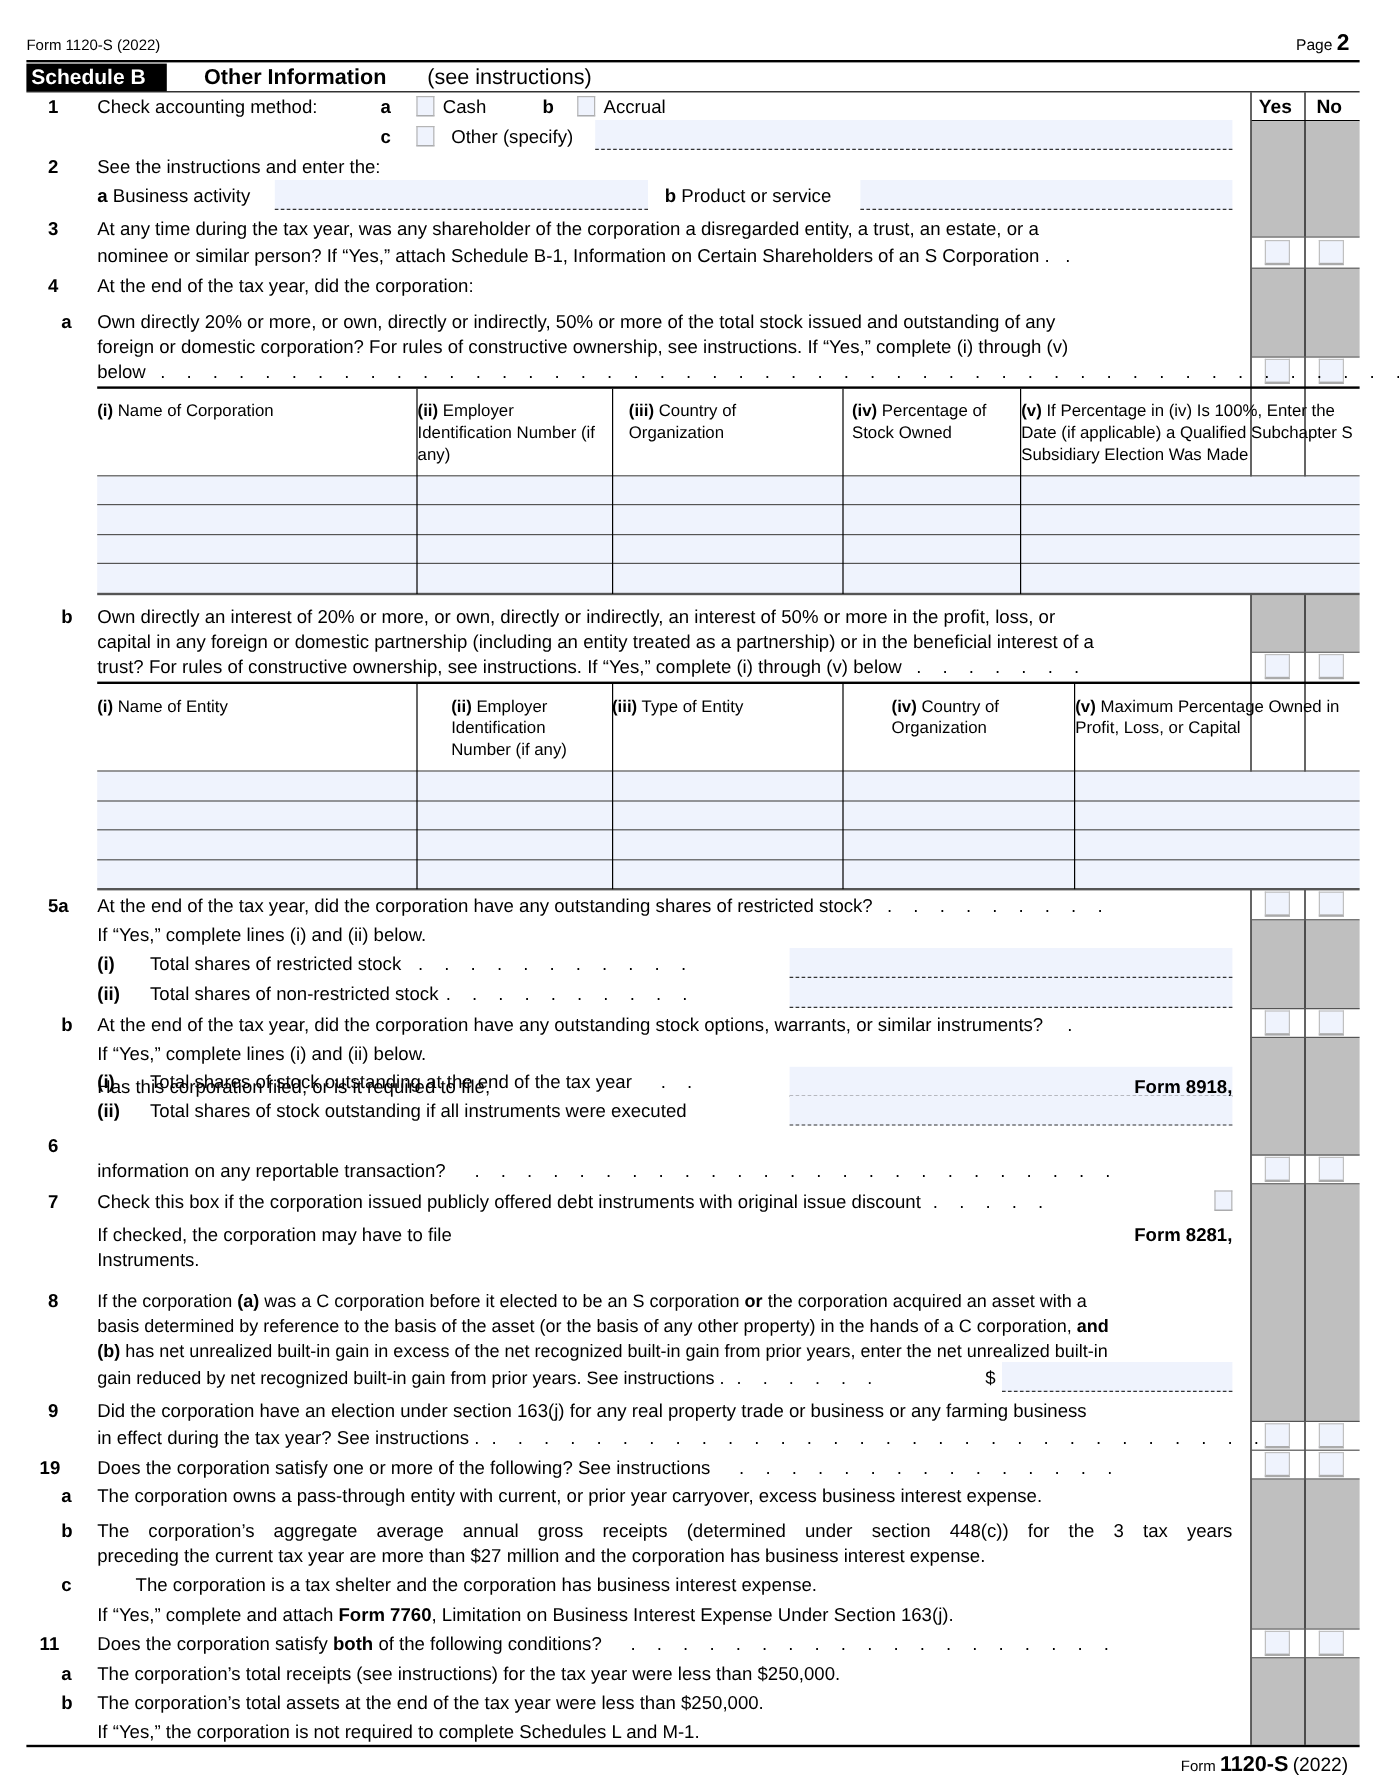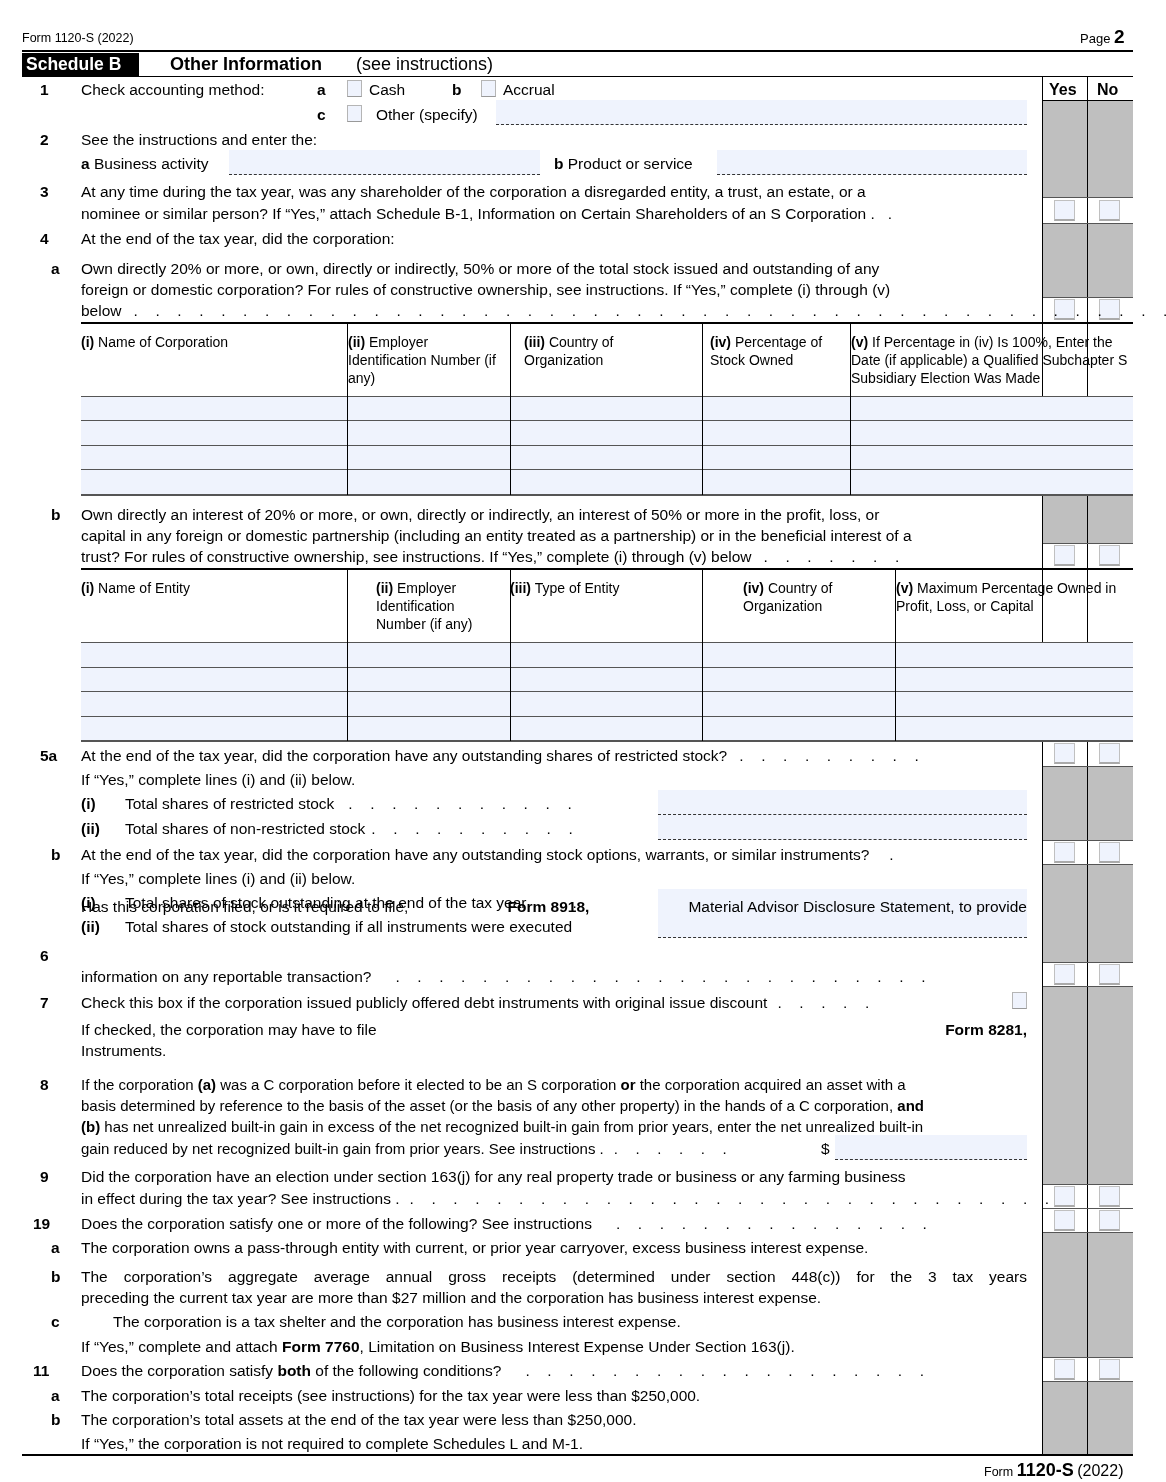--- a/index.html
+++ b/index.html
@@ -214,21 +214,20 @@
   <div class="t b" style="left:81px;top:916px;">(ii)</div>
   <div class="t" style="left:125px;top:916px;">Total shares of stock outstanding if all instruments were executed</div>
   <div class="field" style="left:658px;top:913px;width:369px;height:24px;"></div>
 </div>
 
 <div>
   <div class="num" style="left:40px;top:945px;">6</div>
   <div class="t" style="left:81px;top:896px;width:946px;display:flex;justify-content:space-between;">
     <span>Has this corporation filed, or is it required to file,</span>
       <span class="b">Form 8918,</span>
-      <span>Material Advisor Disclosure Statement, to provide</span>
   </div>
   <div class="t" style="left:81px;top:966px;"><span>information on any reportable transaction?</span><span style="margin-left:24px;letter-spacing:17.6px;">.........................</span></div>
 </div>
 
 <div>
   <div class="num" style="left:40px;top:992px;">7</div>
   <div class="t" style="left:81px;top:992px;"><span>Check this box if the corporation issued publicly offered debt instruments with original issue discount</span><span style="margin-left:10px;letter-spacing:17.6px;">.....</span></div>
   <div class="cb" style="left:1012px;top:992px;"></div>
   <div class="t" style="left:81px;top:1019px;width:946px;display:flex;justify-content:space-between;">
     <span>If checked, the corporation may have to file</span>

